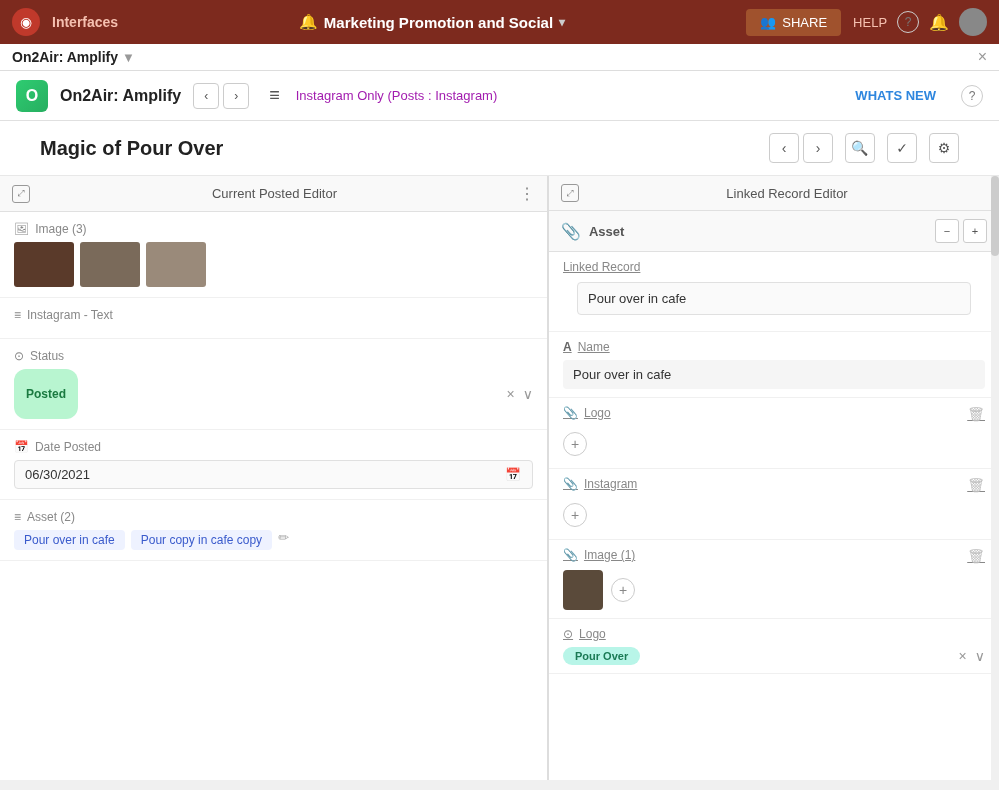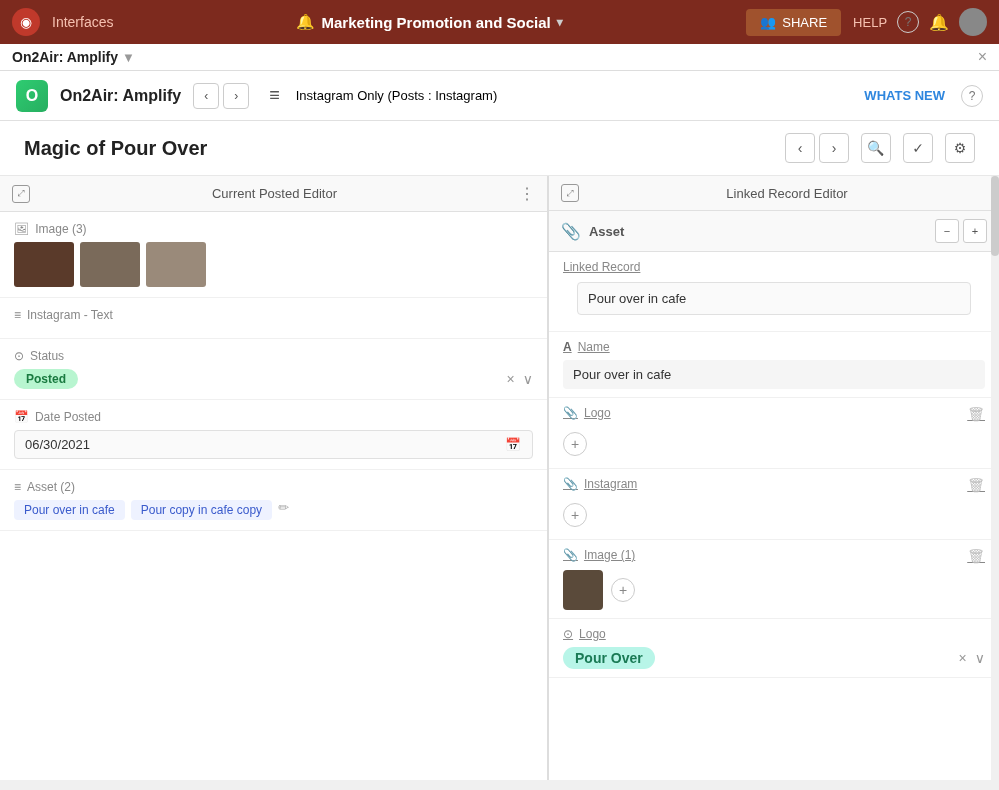--- a/index.html
+++ b/index.html
@@ -17,21 +17,21 @@
     .top-nav-logo {
       width: 28px; height: 28px;
       background: #c0392b;
       border-radius: 50%;
       display: flex; align-items: center; justify-content: center;
       color: #fff; font-size: 14px;
     }
     .top-nav-interfaces {
       color: #f5c0b0;
       font-size: 14px;
-      font-weight: 400;
+      font-weight: 700;
     }
     .top-nav-title {
       flex: 1;
       text-align: center;
       color: #fff;
       font-size: 15px;
       font-weight: 600;
       display: flex;
       align-items: center;
       justify-content: center;
@@ -104,37 +104,37 @@
       background: #fff;
       border-radius: 4px;
       cursor: pointer;
       display: flex; align-items: center; justify-content: center;
       font-size: 12px; color: #555;
     }
     .hamburger {
       font-size: 18px; color: #555; cursor: pointer; margin-left: 8px;
     }
     .app-path {
-      font-size: 13px; color: #000000; margin-left: 4px;
+      font-size: 13px; color: #a21caf; margin-left: 4px;
     }
     .app-header-right {
       margin-left: auto;
-      display: flex; align-items: center; gap: 16px; justify-content: space-between;
+      display: flex; align-items: center; gap: 25px; justify-content: space-between;
     }
     .whats-new {
       color: #2e86de;
       font-size: 13px;
       font-weight: 600;
       cursor: pointer;
     }
 
     
     .page-title-bar {
       background: #fff;
-      padding: 12px 24px;
+      padding: 12px 40px;
       display: flex;
       align-items: center;
       gap: 12px;
       border-bottom: 1px solid #e8e8e8;
     }
     .page-title {
       font-size: 20px;
       font-weight: 700;
       color: #222;
       flex: 1;
@@ -249,21 +249,21 @@
     
     .status-row {
       display: flex;
       align-items: center;
       gap: 8px;
     }
     .status-badge {
       background: #b8f5d0;
       color: #1a7a40;
       border-radius: 12px;
-      padding: 3px 12px;
+      padding: 18px 12px;
       font-size: 12px;
       font-weight: 600;
     }
     .status-actions {
       margin-left: auto;
       display: flex; gap: 8px; color: #999; font-size: 14px; cursor: pointer;
     }
 
     
     .date-field {
@@ -378,21 +378,21 @@
 
     
     .type-row {
       display: flex; align-items: center; gap: 8px;
     }
     .pour-over-tag {
       background: #b8f5e8;
       color: #1a7a55;
       border-radius: 12px;
       padding: 3px 12px;
-      font-size: 14px;
+      font-size: 11px;
       font-weight: 600;
     }
     .type-actions {
       margin-left: auto;
       display: flex; gap: 8px; color: #999; font-size: 14px; cursor: pointer;
     }
 
     
     .right-panel::-webkit-scrollbar, .left-panel::-webkit-scrollbar { width: 6px; }
     .right-panel::-webkit-scrollbar-thumb, .left-panel::-webkit-scrollbar-thumb { background: #ccc; border-radius: 3px; }

